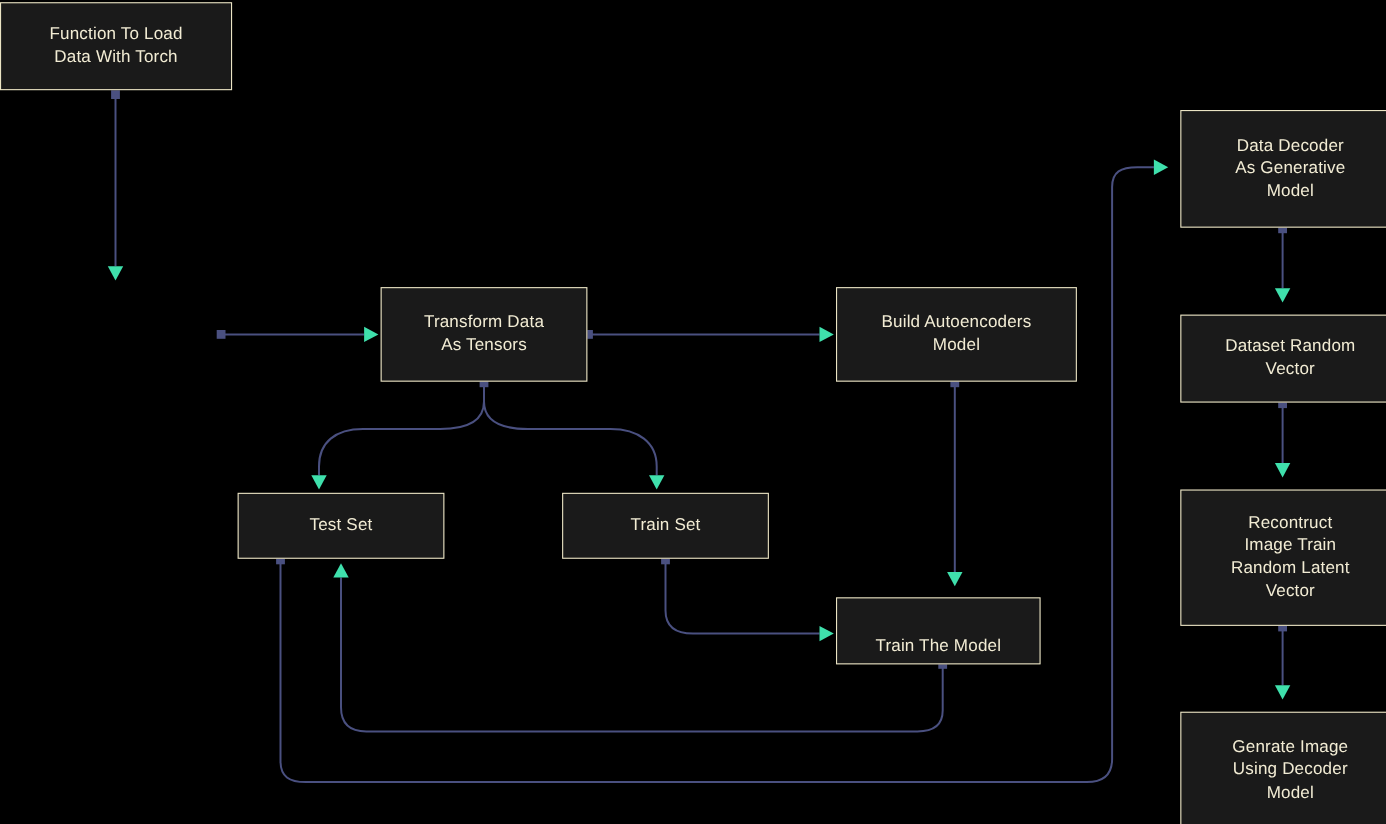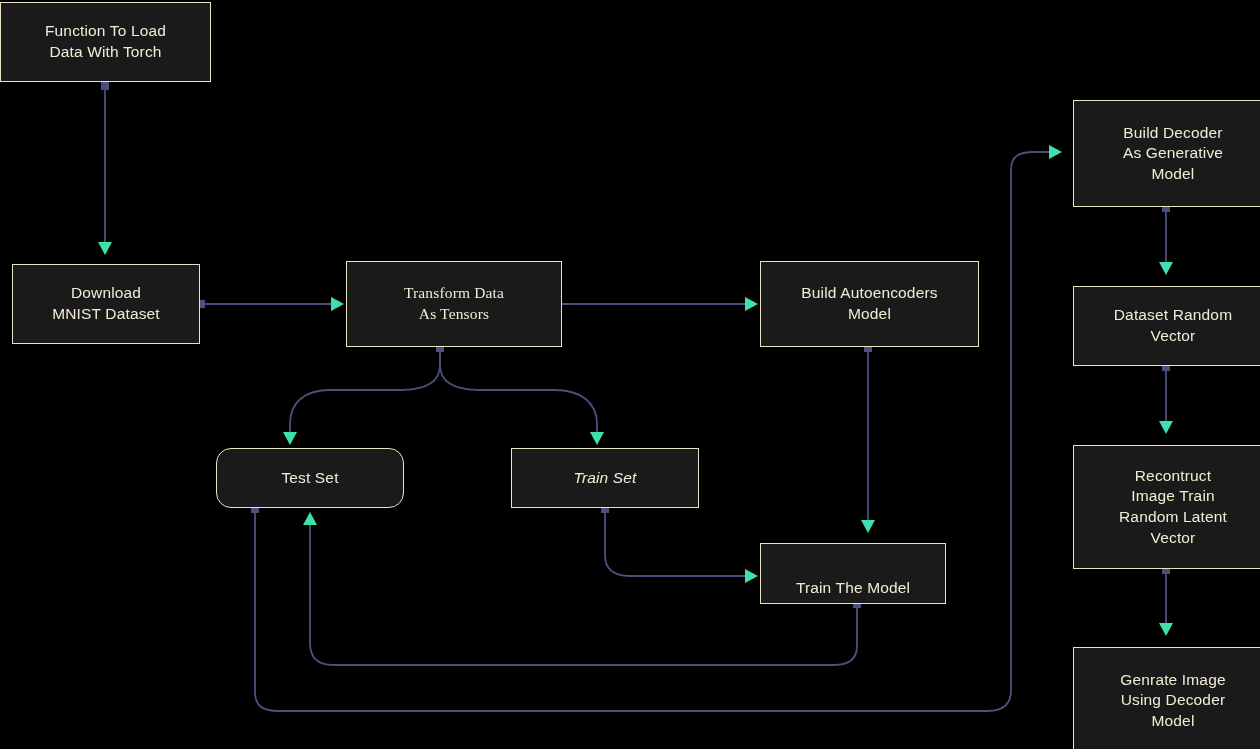--- a/index.html
+++ b/index.html
@@ -133,49 +133,45 @@
       </g>
 
     </g>
   </svg>
 
   <div class="node" style="left:0px; top:2px; width:211px; height:80px;">
     <span class="node-label">Function To Load
 Data With Torch</span>
   </div>
 
-  <div class="node" style="left:12px; top:264px; width:188px; height:80px;">
-    <span class="node-label">Download
-MNIST Dataset</span>
-  </div>
 
-  <div class="node" style="left:346px; top:261px; width:216px; height:86px;font-family:Liberation Serif, serif;">
+  <div class="node" style="left:346px; top:261px; width:188px; height:86px;">
     <span class="node-label">Transform Data
 As Tensors</span>
   </div>
 
   <div class="node" style="left:760px; top:261px; width:219px; height:86px;">
     <span class="node-label">Build Autoencoders
 Model</span>
   </div>
 
-  <div class="node" style="left:216px; top:448px; width:188px; height:60px;border-radius:15px;">
+  <div class="node" style="left:216px; top:448px; width:188px; height:60px;">
     <span class="node-label">Test Set</span>
   </div>
 
-  <div class="node" style="left:511px; top:448px; width:188px; height:60px;font-style:italic;">
+  <div class="node" style="left:511px; top:448px; width:188px; height:60px;">
     <span class="node-label">Train Set</span>
   </div>
 
   <div class="node" style="left:760px; top:543px; width:186px; height:61px;align-items:flex-end;">
     <span class="node-label">Train The Model</span>
   </div>
 
   <div class="node" style="left:1073px; top:100px; width:200px; height:107px;">
-    <span class="node-label">Build Decoder
+    <span class="node-label">Data Decoder
 As  Generative
 Model</span>
   </div>
 
   <div class="node" style="left:1073px; top:286px; width:200px; height:80px;">
     <span class="node-label">Dataset Random
 Vector</span>
   </div>
 
   <div class="node" style="left:1073px; top:445px; width:200px; height:124px;">

